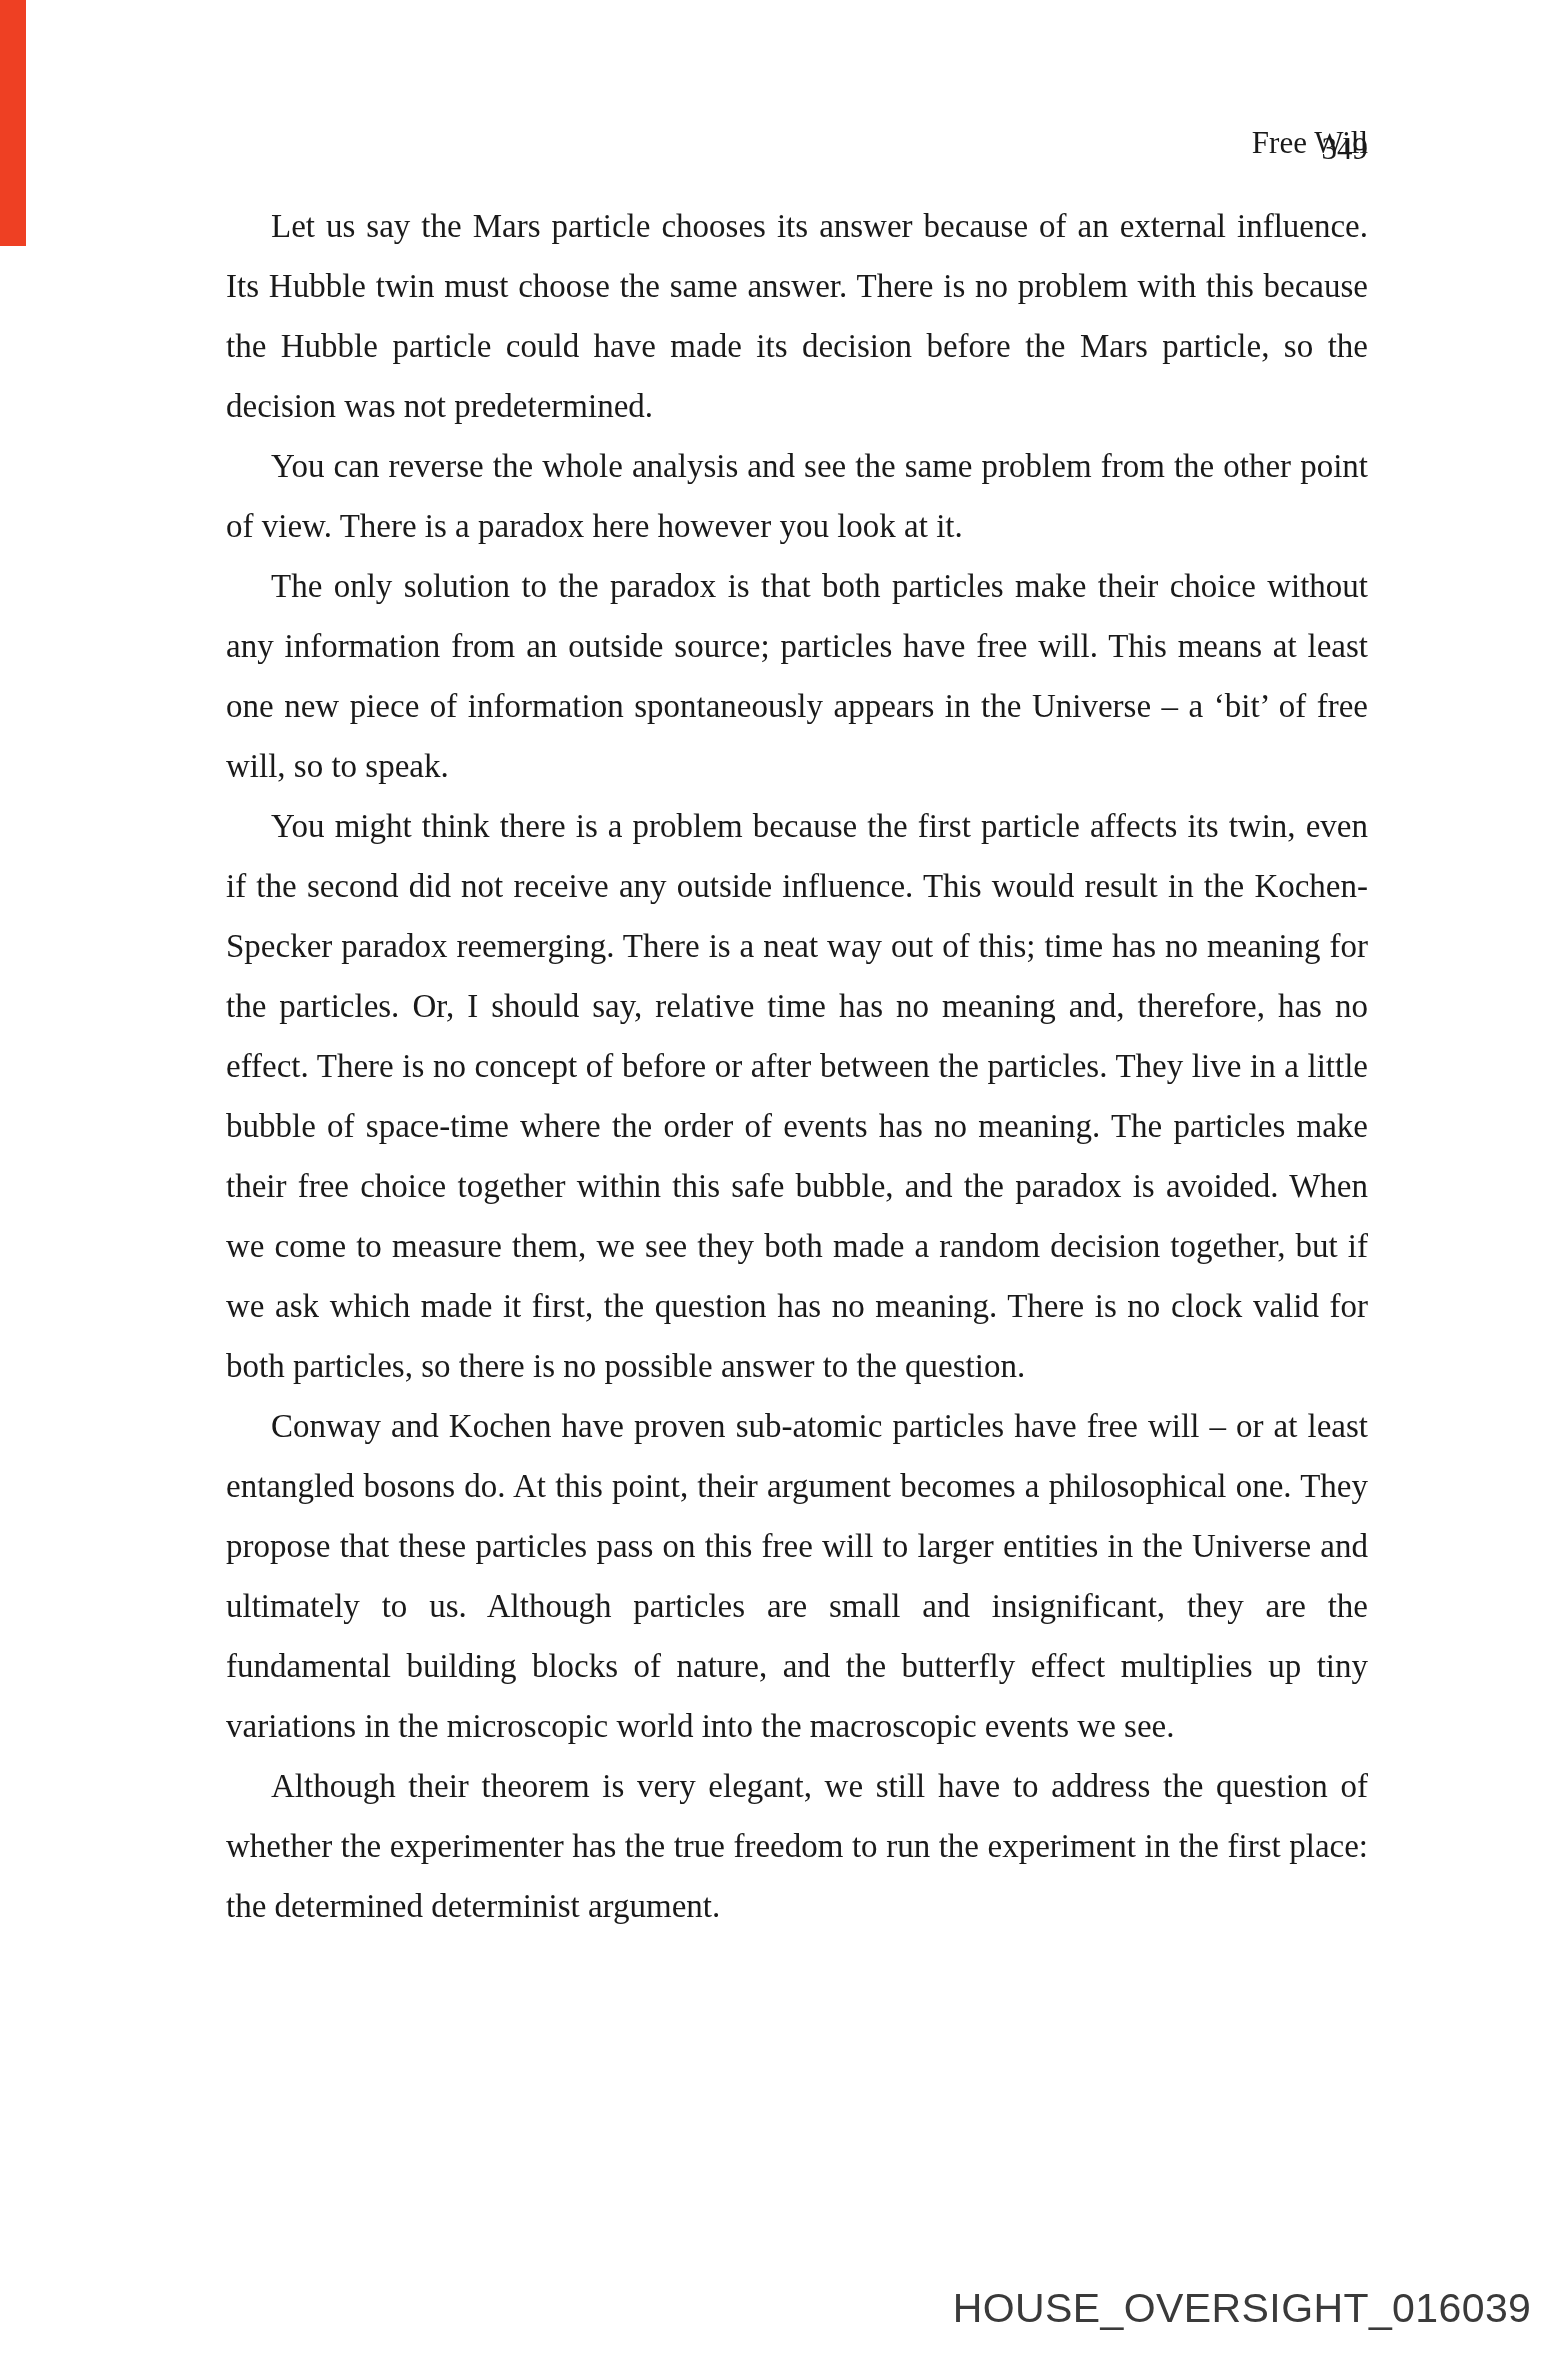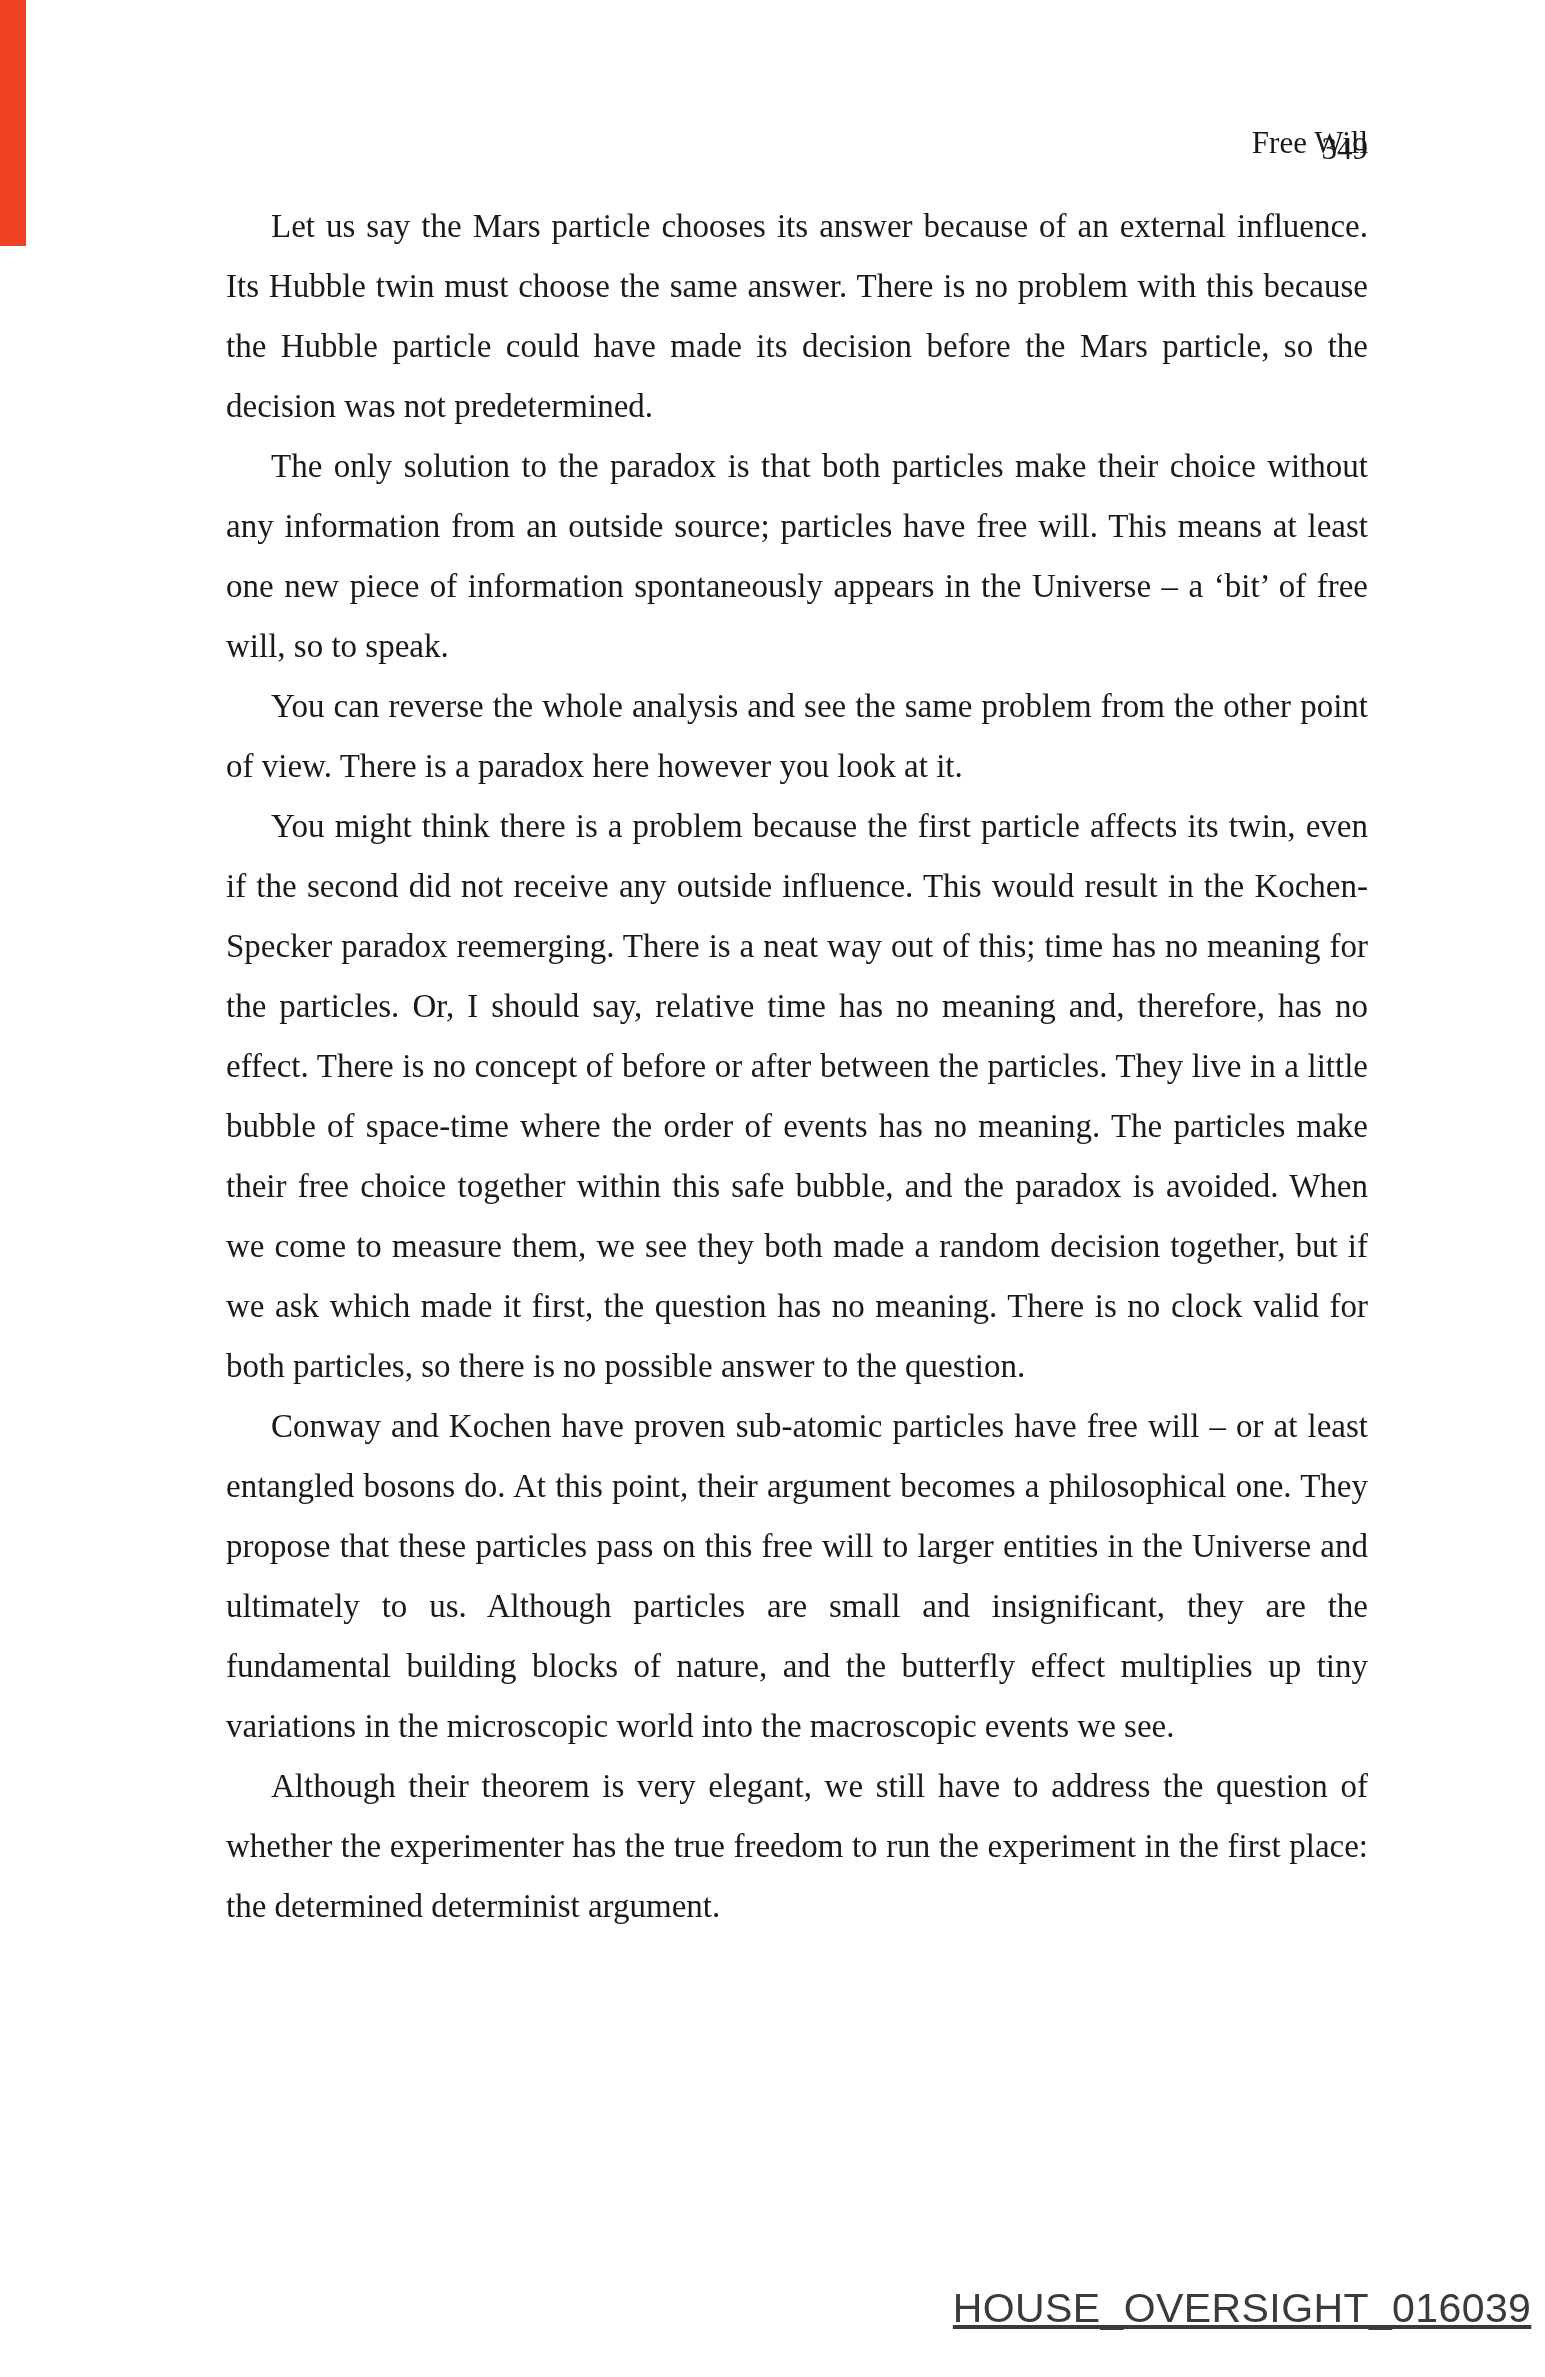--- a/index.html
+++ b/index.html
@@ -57,39 +57,38 @@
     text-indent: 45px;
   }
   .watermark {
     position: absolute;
     right: 13.7px;
     bottom: 45px;
     font-family: "Liberation Sans", sans-serif;
     font-size: 41px;
     color: #3a3a3a;
     letter-spacing: 0.4px;
-    text-decoration: underline;
   }
 </style>
 </head>
 <body>
 
 <div class="page">
 
   <div class="edge-mark" style="background: rgb(238, 64, 35);"></div>
 
   <div class="running-head">
     <span class="title">Free Will</span>
     <span class="folio">349</span>
   </div>
 
   <div class="body-text">
     <p>Let us say the Mars particle chooses its answer because of an external influence. Its Hubble twin must choose the same answer. There is no problem with this because the Hubble particle could have made its decision before the Mars particle, so the decision was not predetermined.</p>
+    <p>You can reverse the whole analysis and see the same problem from the other point of view. There is a paradox here however you look at it.</p>
     <p>The only solution to the paradox is that both particles make their choice without any information from an outside source; particles have free will. This means at least one new piece of information spontaneously appears in the Universe – a ‘bit’ of free will, so to speak.</p>
-    <p>You can reverse the whole analysis and see the same problem from the other point of view. There is a paradox here however you look at it.</p>
     <p>You might think there is a problem because the first particle affects its twin, even if the second did not receive any outside influence. This would result in the Kochen-Specker paradox reemerging. There is a neat way out of this; time has no meaning for the particles. Or, I should say, relative time has no meaning and, therefore, has no effect. There is no concept of before or after between the particles. They live in a little bubble of space-time where the order of events has no meaning. The particles make their free choice together within this safe bubble, and the paradox is avoided. When we come to measure them, we see they both made a random decision together, but if we ask which made it first, the question has no meaning. There is no clock valid for both particles, so there is no possible answer to the question.</p>
     <p>Conway and Kochen have proven sub-atomic particles have free will – or at least entangled bosons do. At this point, their argument becomes a philosophical one. They propose that these particles pass on this free will to larger entities in the Universe and ultimately to us. Although particles are small and insignificant, they are the fundamental building blocks of nature, and the butterfly effect multiplies up tiny variations in the microscopic world into the macroscopic events we see.</p>
     <p>Although their theorem is very elegant, we still have to address the question of whether the experimenter has the true freedom to run the experiment in the first place: the determined determinist argument.</p>
   </div>
 
   <div class="watermark">HOUSE_OVERSIGHT_016039</div>
 
 </div>
 
 

